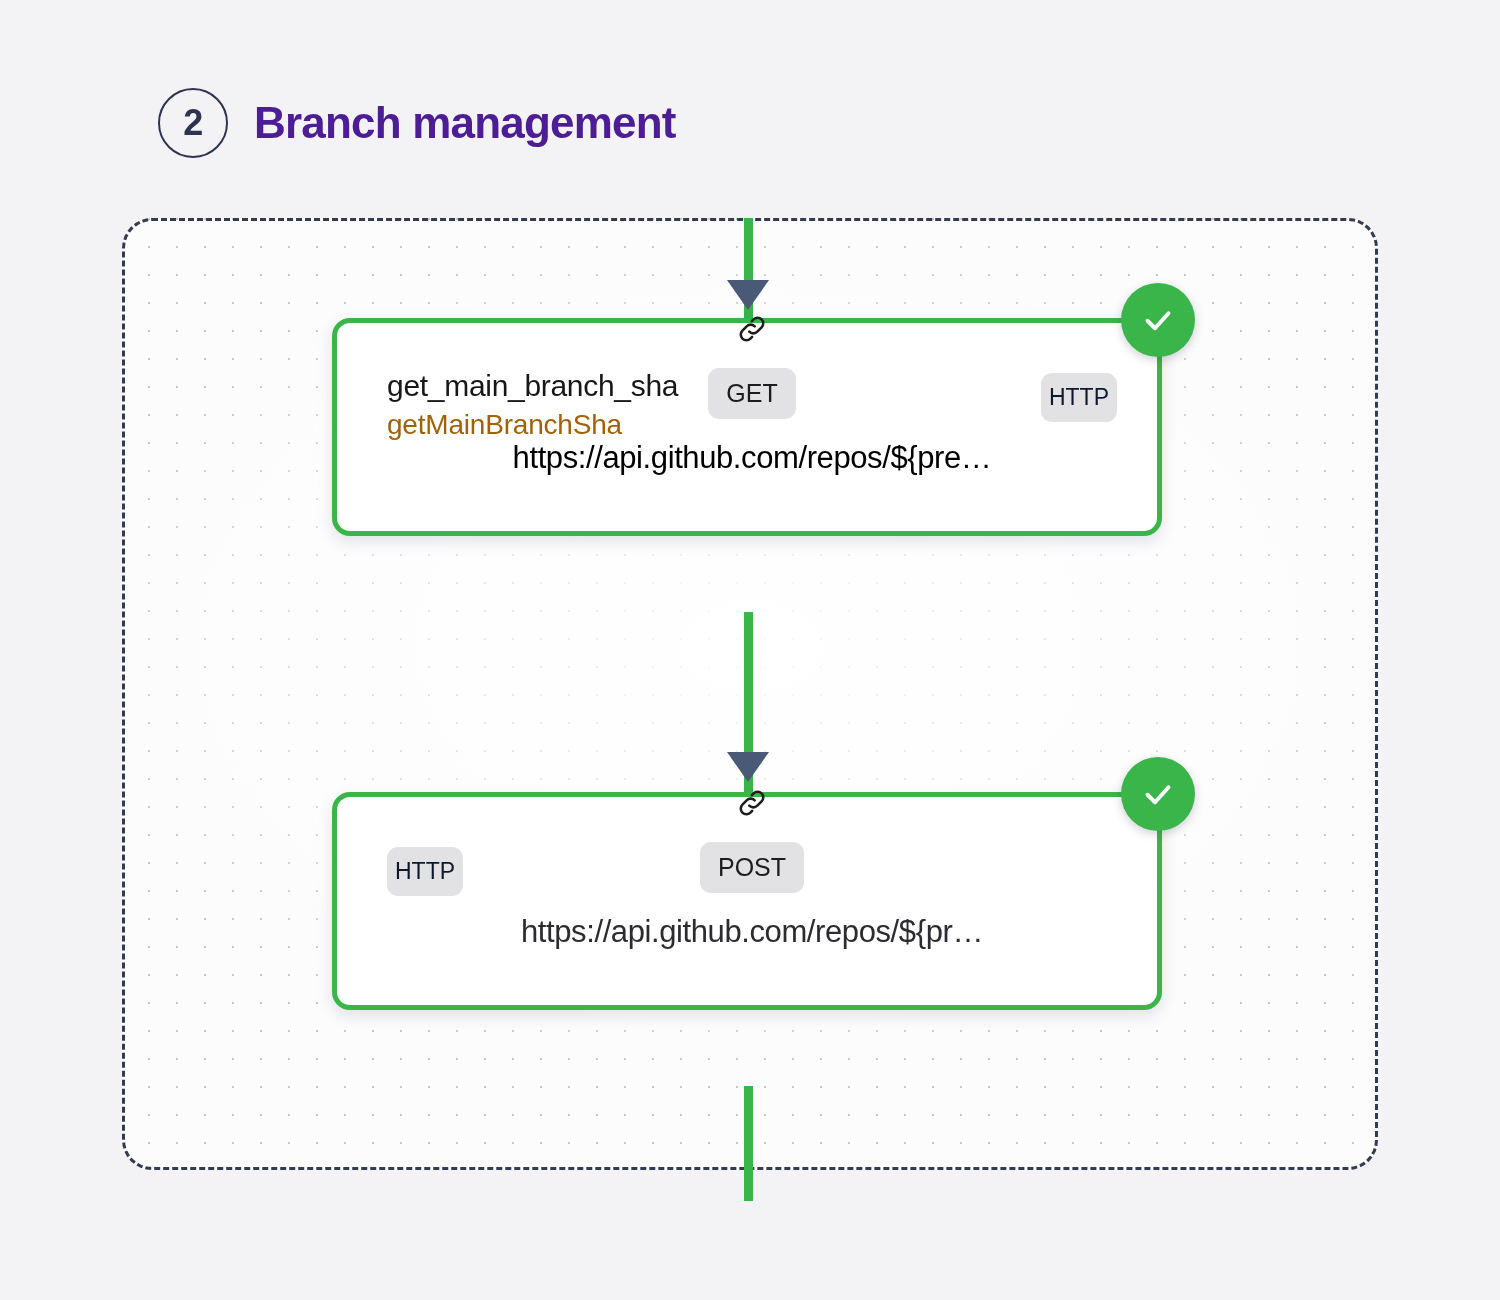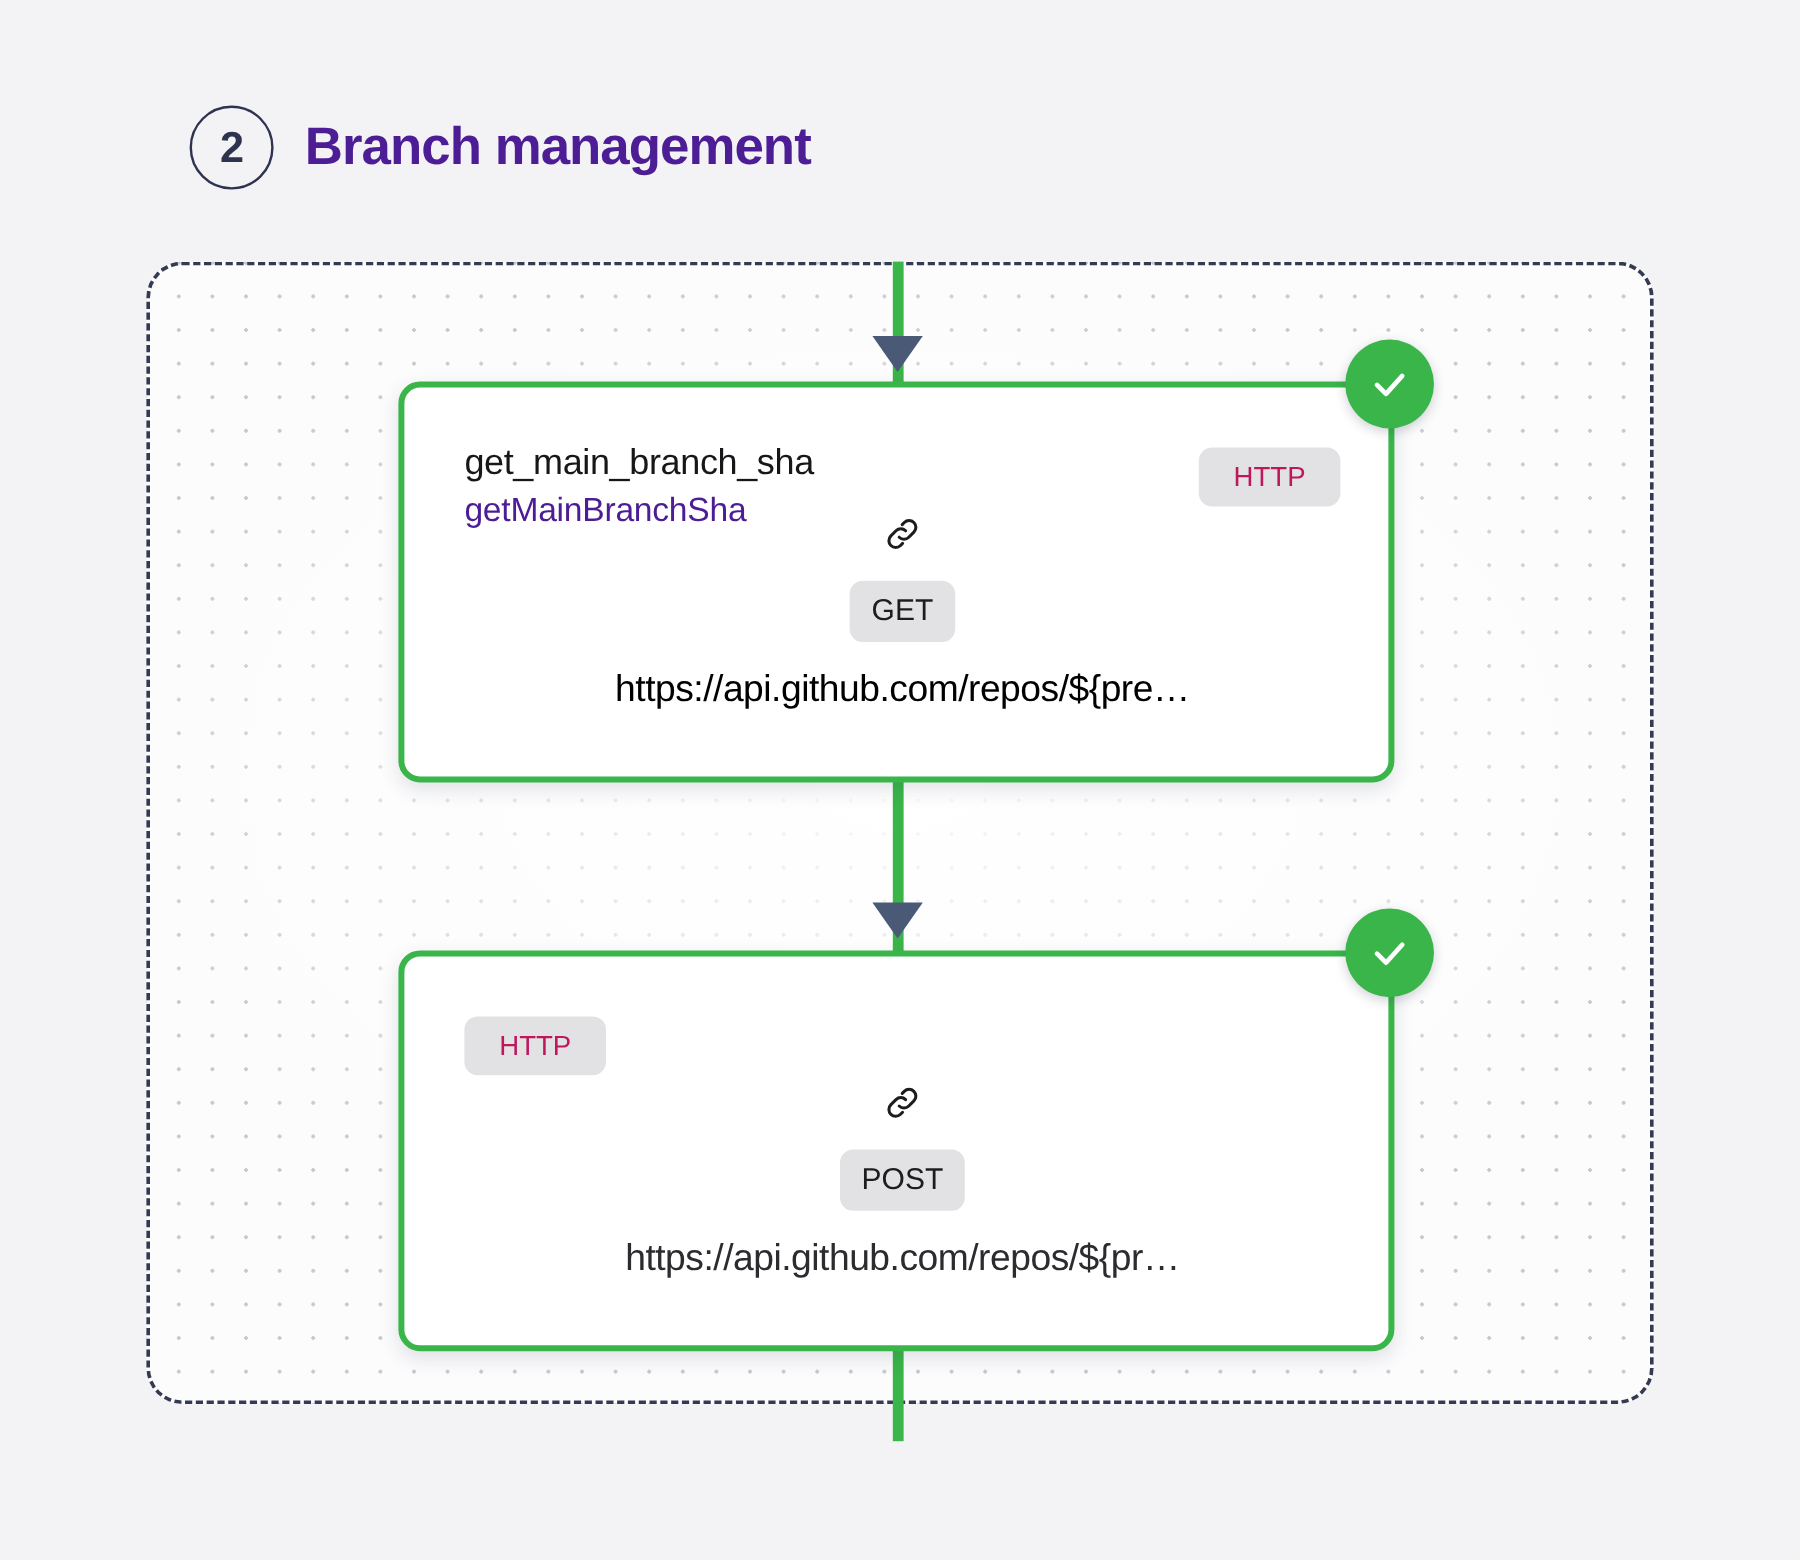--- a/index.html
+++ b/index.html
@@ -93,21 +93,21 @@
     z-index: 2;
   }
   .arrow-1 { left: 727px; top: 280px; }
   .arrow-2 { left: 727px; top: 752px; }
 
   
   .node {
     position: absolute;
     box-sizing: border-box;
     width: 830px;
-    height: 334px;
+    height: 218px;
     left: 332px;
     background: #ffffff;
     border: 5px solid #3ab54a;
     border-radius: 18px;
     box-shadow: 0 6px 16px rgba(40,45,70,0.13);
     z-index: 3;
   }
   .node-1 { top: 318px; }
   .node-2 { top: 792px; }
 
@@ -122,29 +122,29 @@
   }
   .node-titles { display: flex; flex-direction: column; gap: 10px; }
   .node-title {
     font-size: 30px;
     color: #17171a;
     letter-spacing: -0.3px;
     line-height: 1;
   }
   .node-subtitle {
     font-size: 28px;
-    color: #4c1d95;
+    color: #a16207;
     letter-spacing: -0.2px;
     line-height: 1;
   }
   .type-badge {
     background: #e2e2e4;
-    color: #be185d;
+    color: #0f172a;
     font-size: 23px;
-    padding: 13px 29px;
+    padding: 13px 8px;
     border-radius: 11px;
     line-height: 1;
     margin-top: 2px;
   }
 
   .node-foot {
     position: absolute;
     left: 50px;
     bottom: 56px;
     right: 40px;

